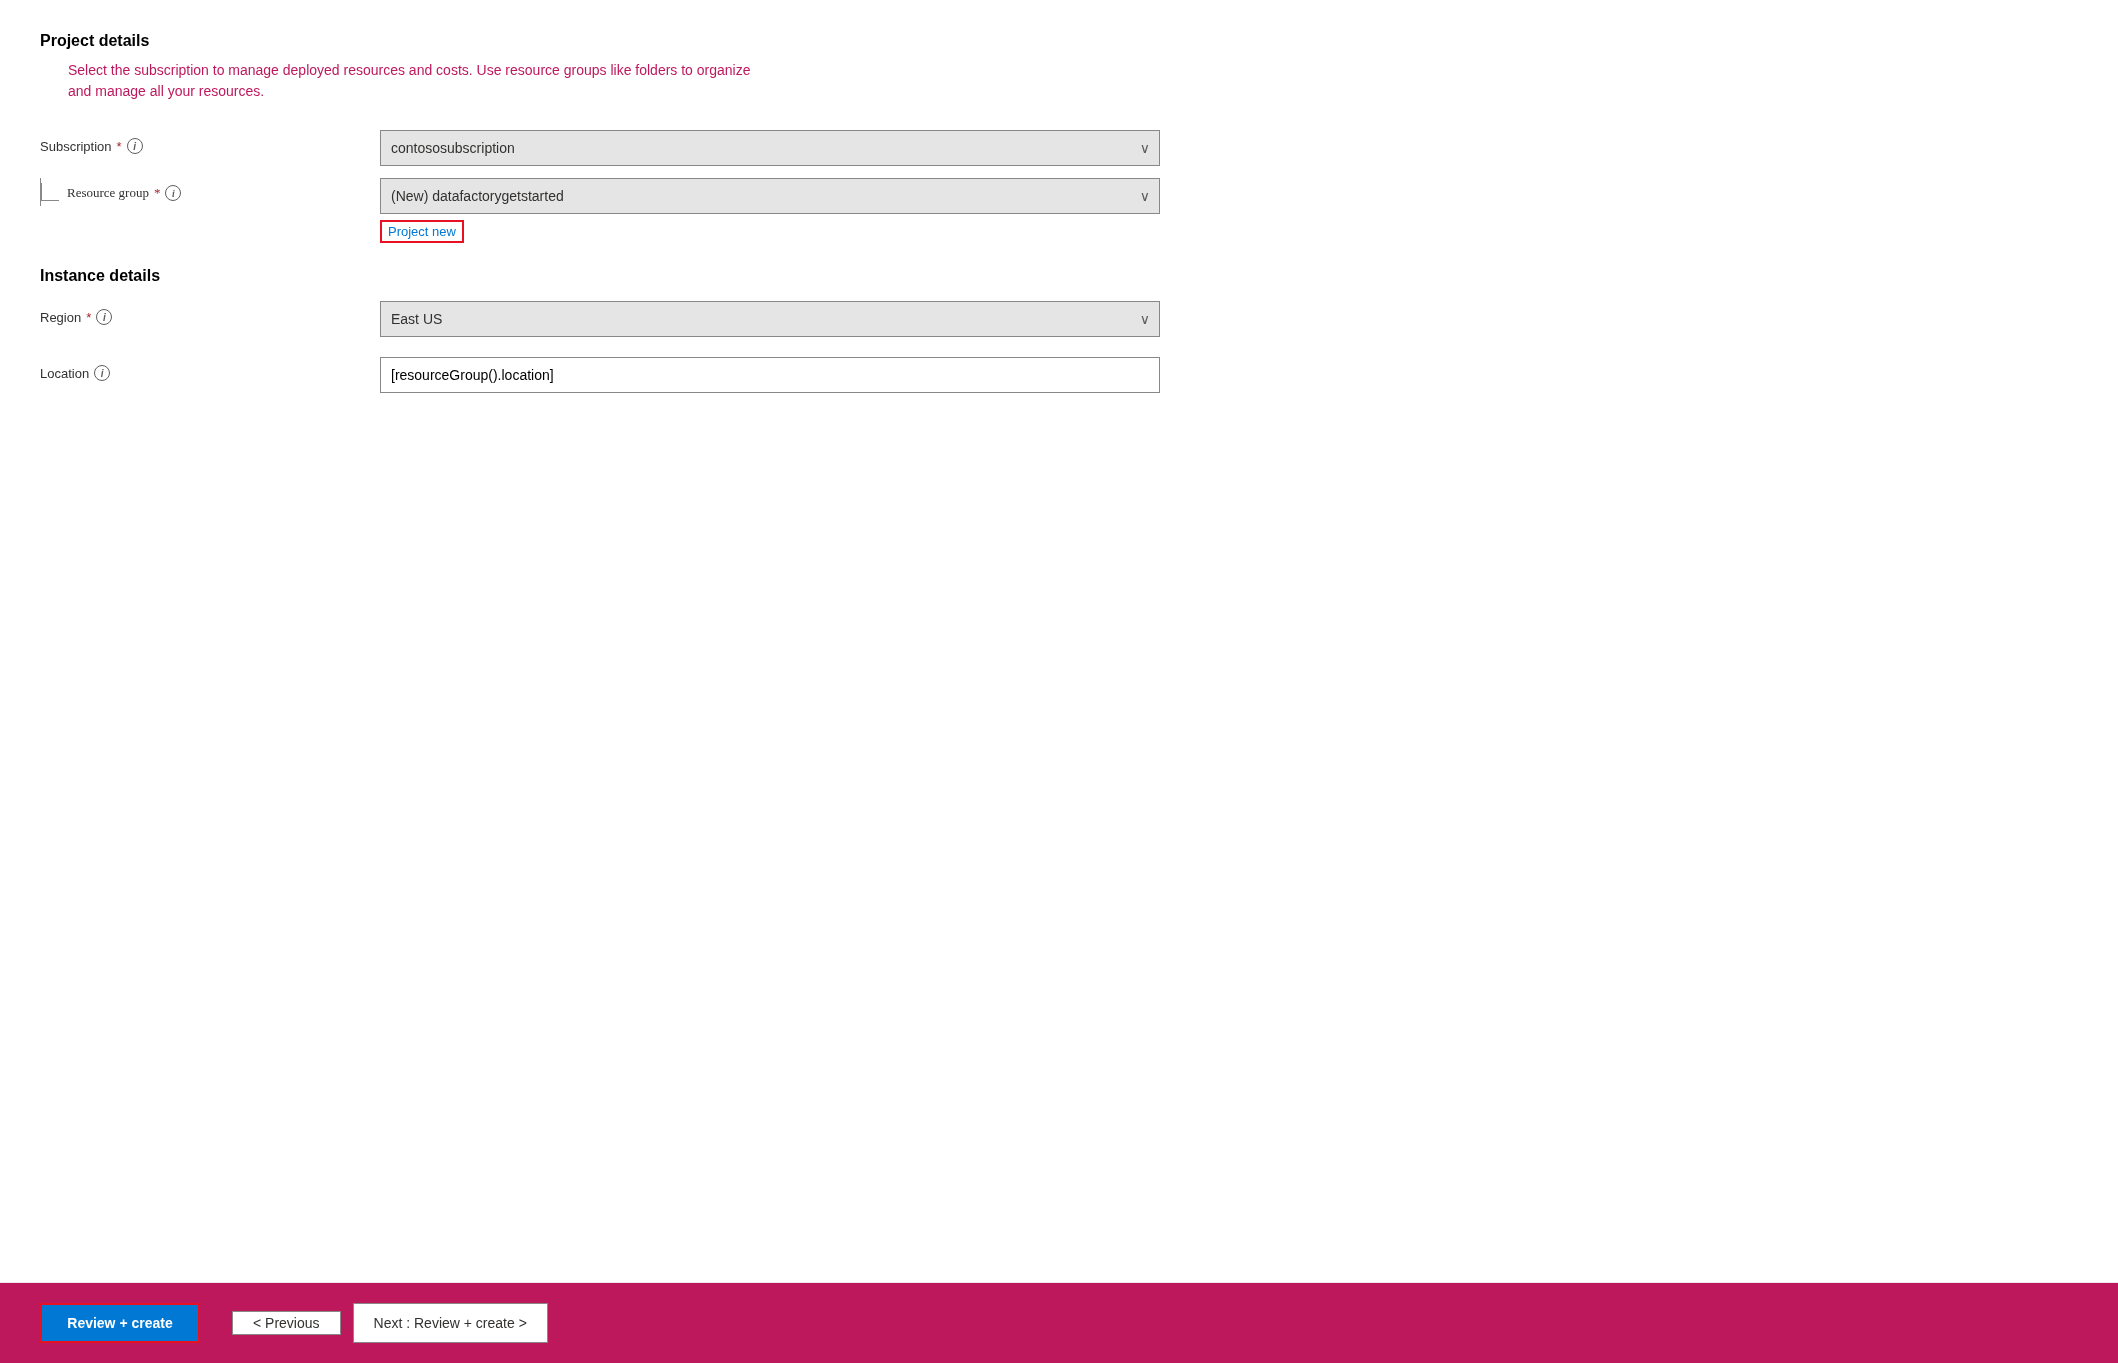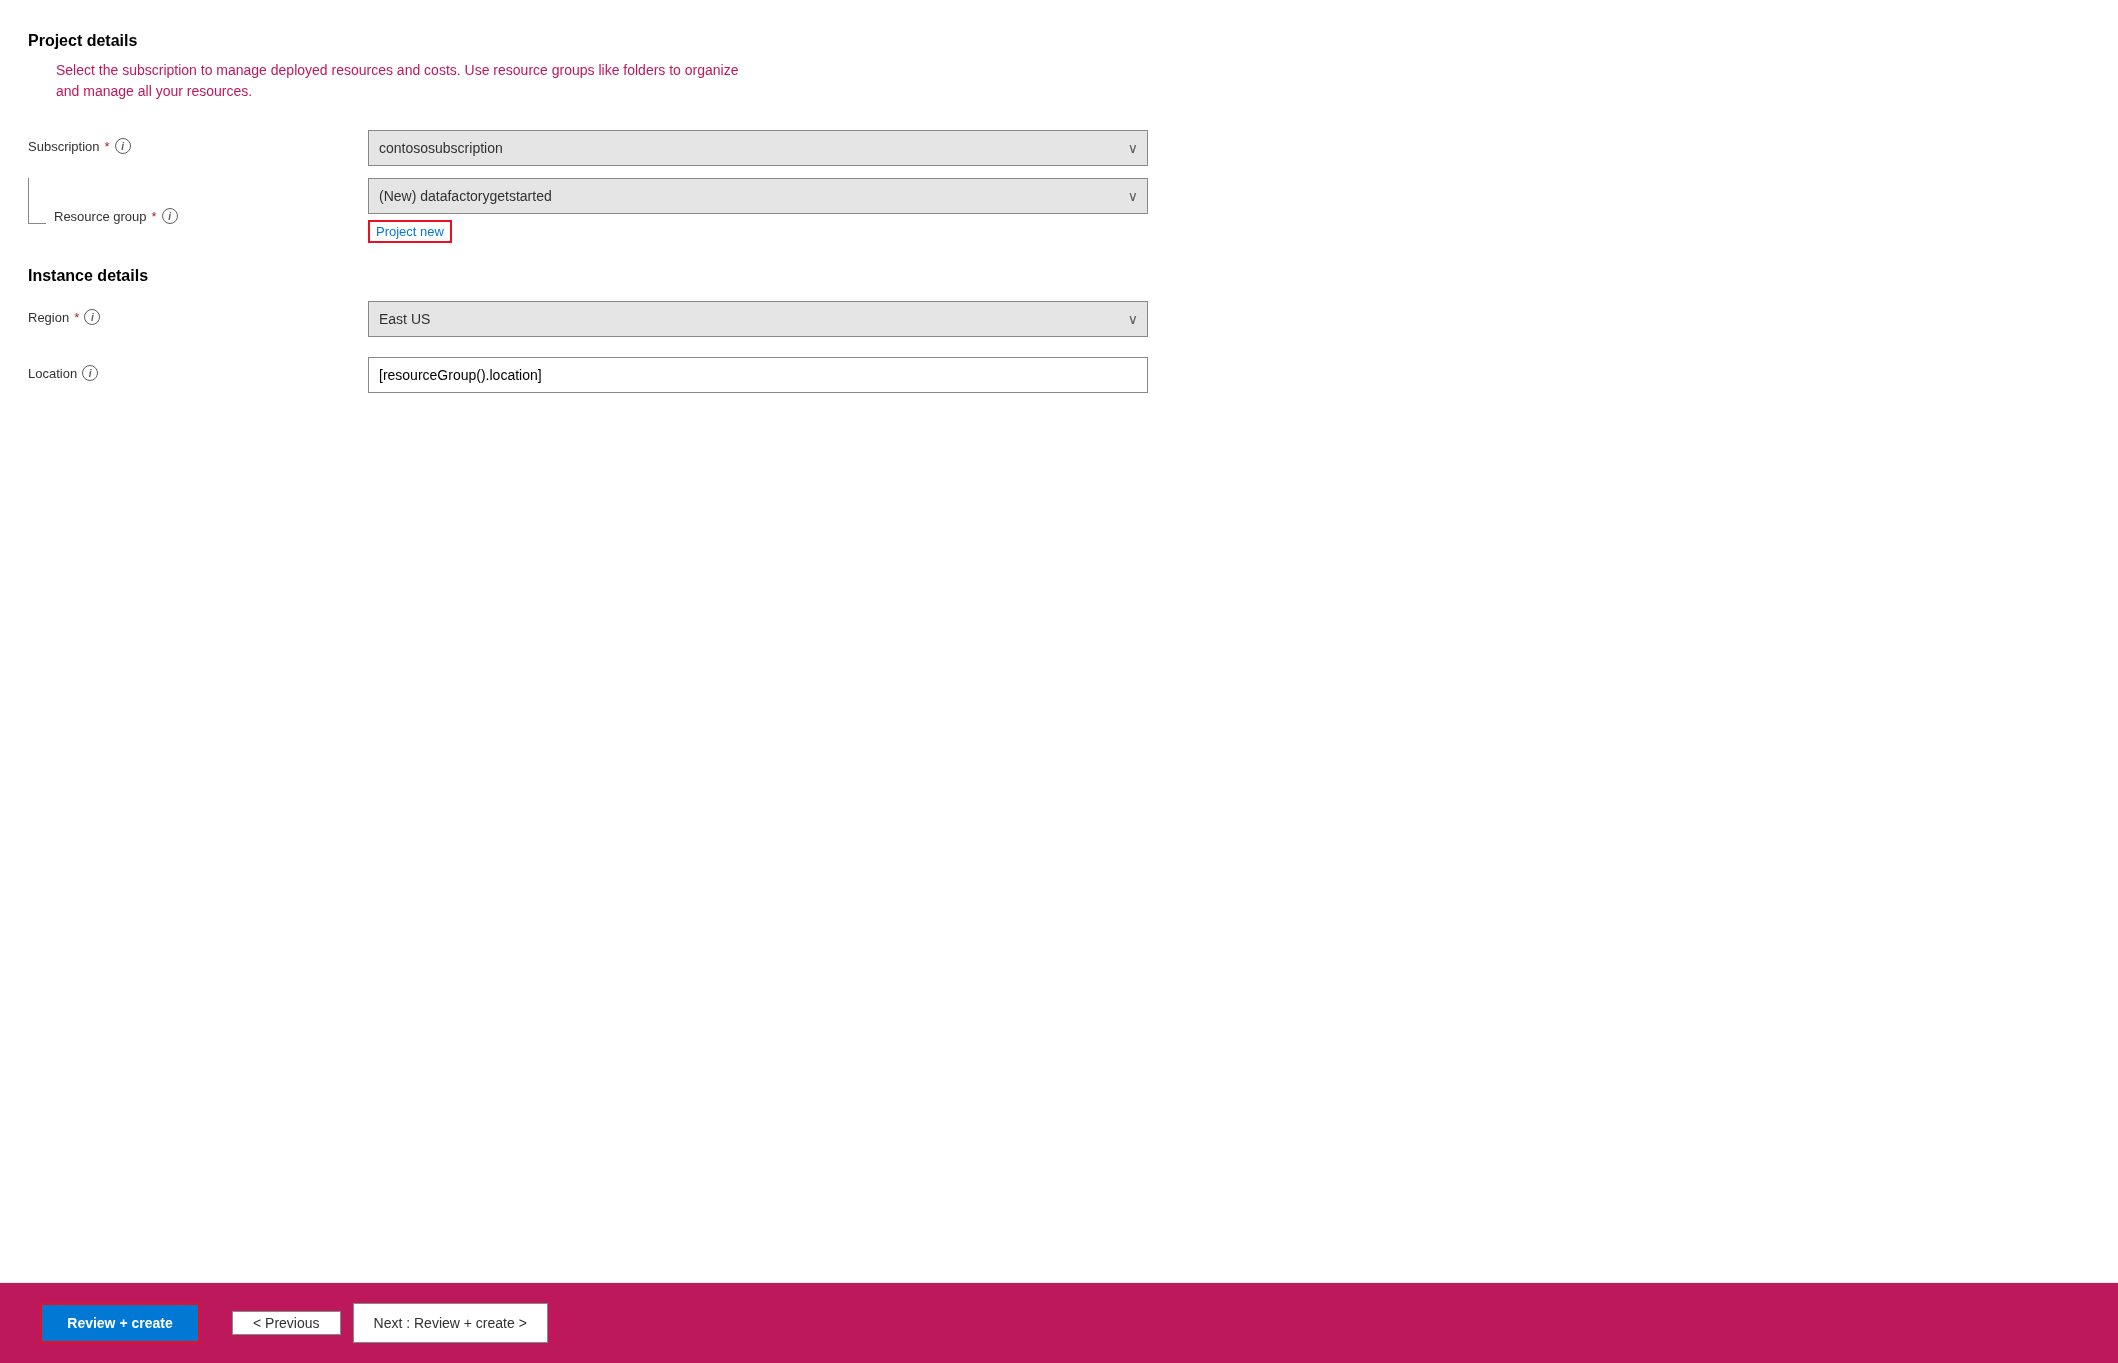--- a/index.html
+++ b/index.html
@@ -13,21 +13,21 @@
       font-size: 14px;
       color: #323130;
       background: #ffffff;
       min-height: 100vh;
       display: flex;
       flex-direction: column;
     }
 
     .main-content {
       flex: 1;
-      padding: 32px 40px 40px 28px;
+      padding: 32px 40px 40px 40px;
     }
 
     .section-title {
       font-size: 16px;
       font-weight: 600;
       color: #000000;
       margin-bottom: 10px;
     }
 
     .section-description {
@@ -208,21 +208,21 @@
         <div class="select-wrapper">
           <select class="form-select">
             <option>contososubscription</option>
           </select>
         </div>
       </div>
     </div>
 
     <div class="form-row" style="margin-top:-8px;">
       <div class="connector-area">
-        <div style="display:flex; flex-direction:column; align-items:flex-start; width:340px;">
+        <div style="display:flex; flex-direction:row; align-items:center; width:340px;font-family:Liberation Serif, serif;">
           <div style="border-left:1px solid #8a8886; height:28px; margin-left:0px;"></div>
           <div style="display:flex; align-items:center;">
             <div style="border-left:1px solid #8a8886; border-bottom:1px solid #8a8886; width:18px; height:18px;"></div>
             <div style="display:flex; align-items:center; gap:5px; padding-left:8px; padding-top:2px;">
               <span class="label-text">Resource group</span>
               <span class="required-star">*</span>
               <span class="info-icon">i</span>
             </div>
           </div>
         </div>

